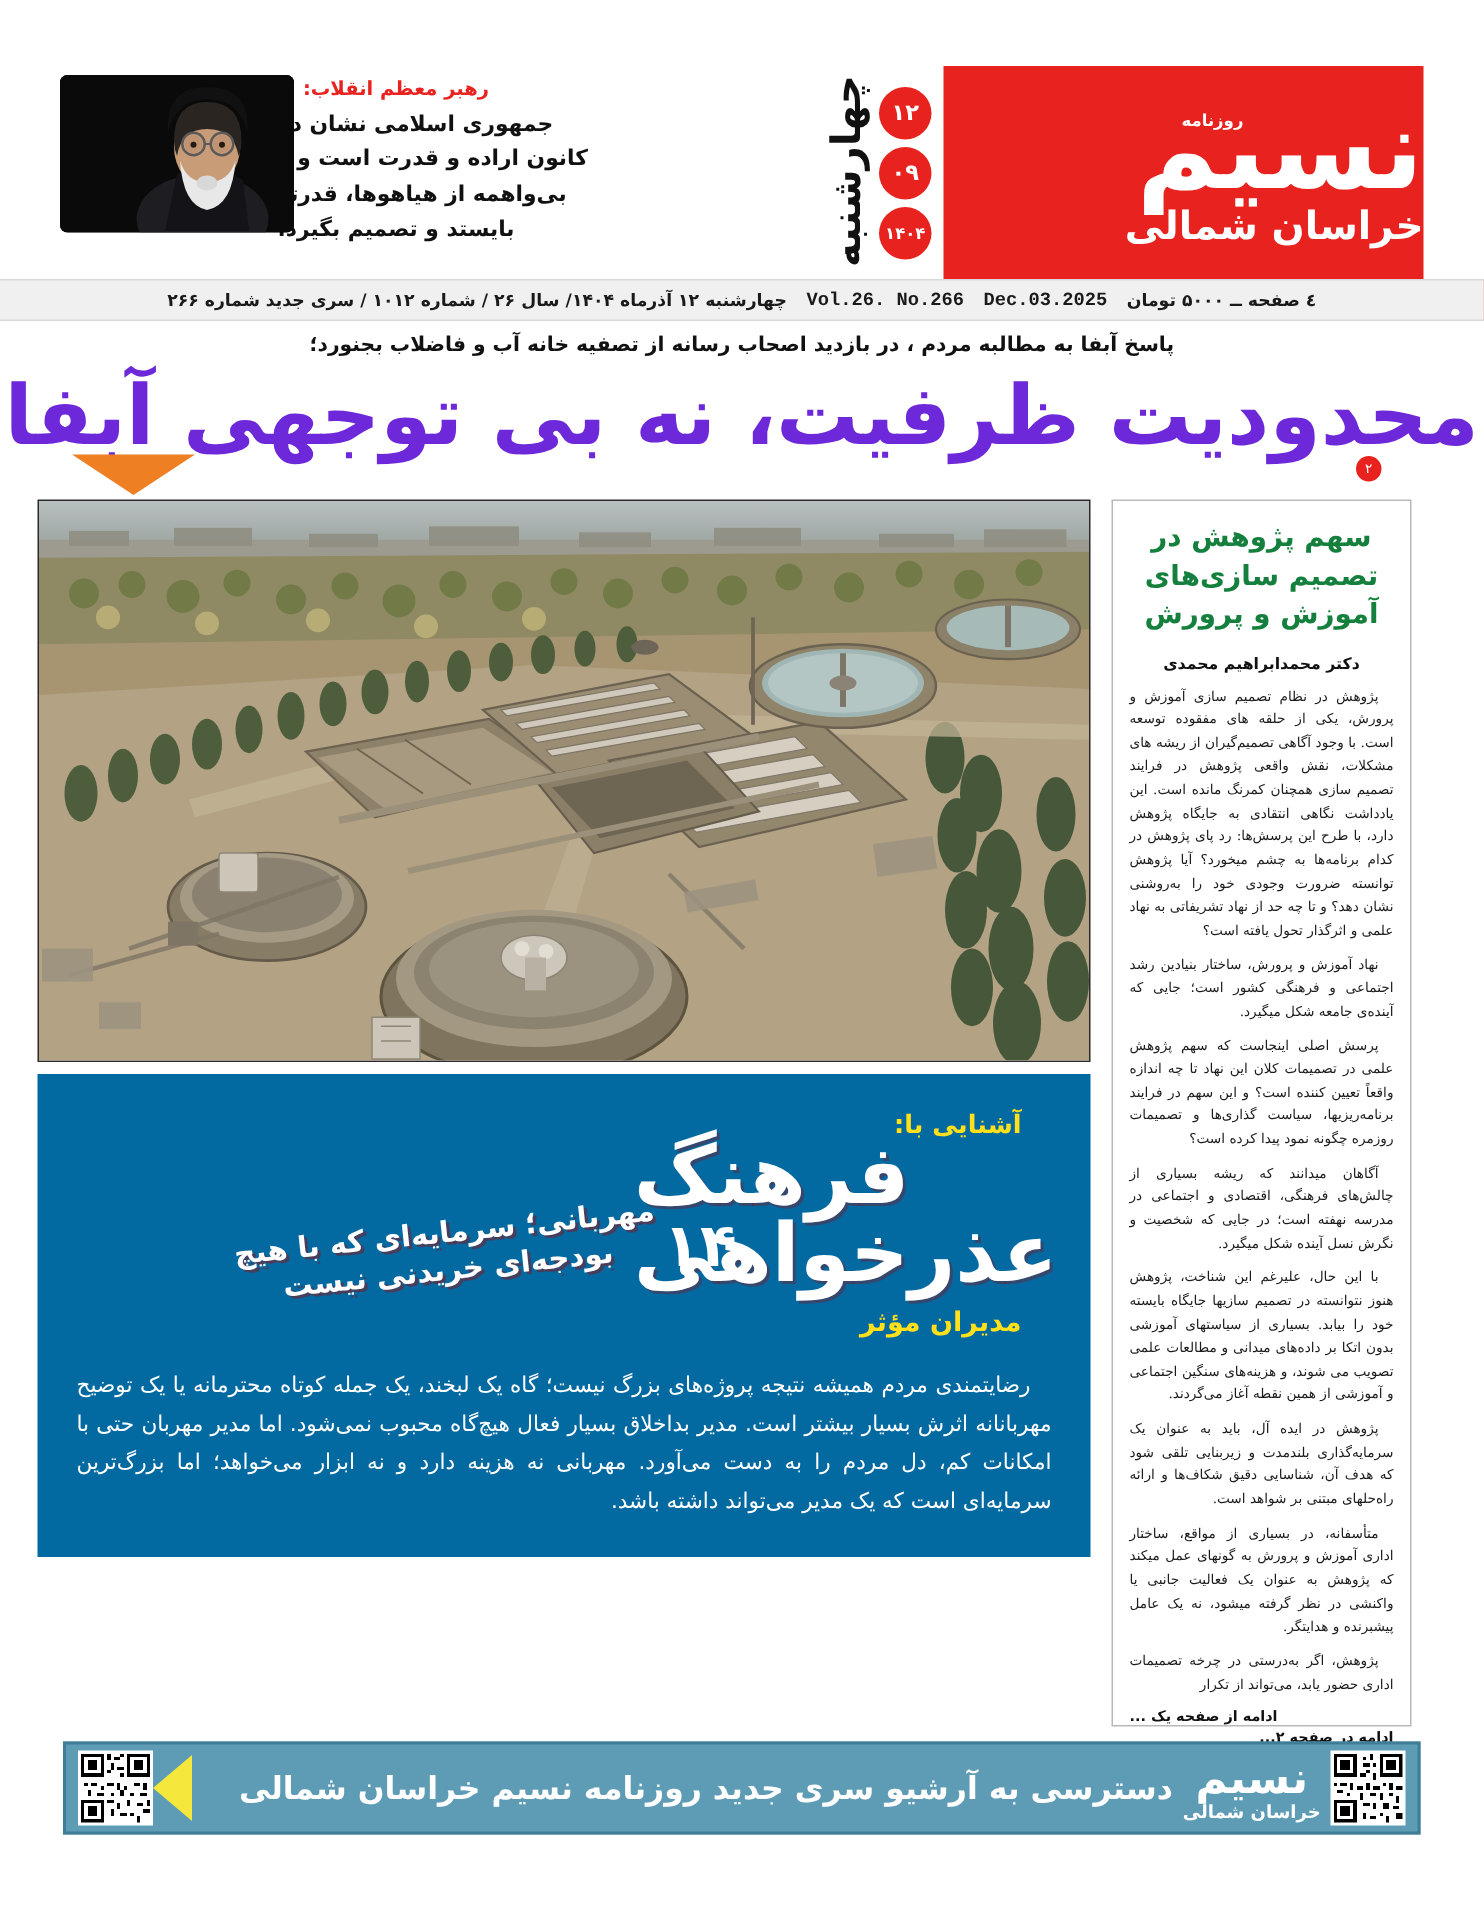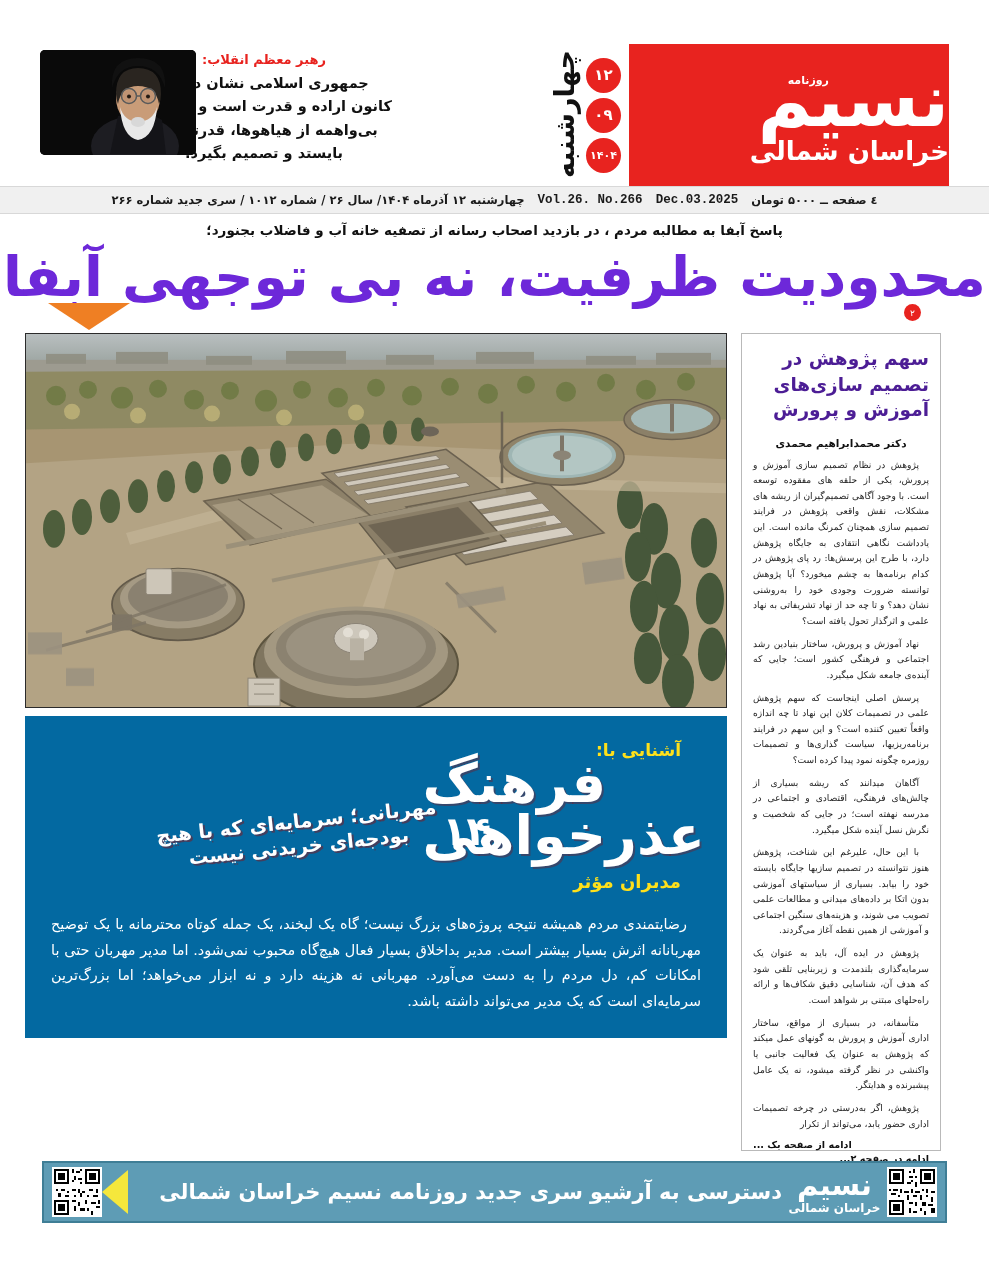--- a/index.html
+++ b/index.html
@@ -112,22 +112,22 @@
   
   .content { position: absolute; top: 333px; right: 48px; left: 25px; height: 820px; }
 
   .sidebar {
     position: absolute; right: 0; top: 0;
     width: 200px; height: 818px;
     border: 1px solid #b9b9b9; background: #fff;
     padding: 12px 11px 8px 11px;
   }
   .sb-title {
-    font-size: 18.5px; font-weight: bold; color: #4c1d95;
-    line-height: 1.38; letter-spacing: -.6px;
+    font-size: 18.5px; font-weight: bold; color: #15803d;
+    text-align: center; line-height: 1.38; letter-spacing: -.6px;
     margin-bottom: 14px;
   }
   .sb-author {
     font-size: 10.5px; font-weight: bold; color: #111;
     text-align: center; margin-bottom: 9px;
   }
   .sb-p {
     font-size: 9.1px; color: #1b1b1b; line-height: 1.72;
     text-align: justify; text-indent: 10px; margin-bottom: 7px;
     font-family: "DejaVu Serif", "Liberation Serif", serif;

